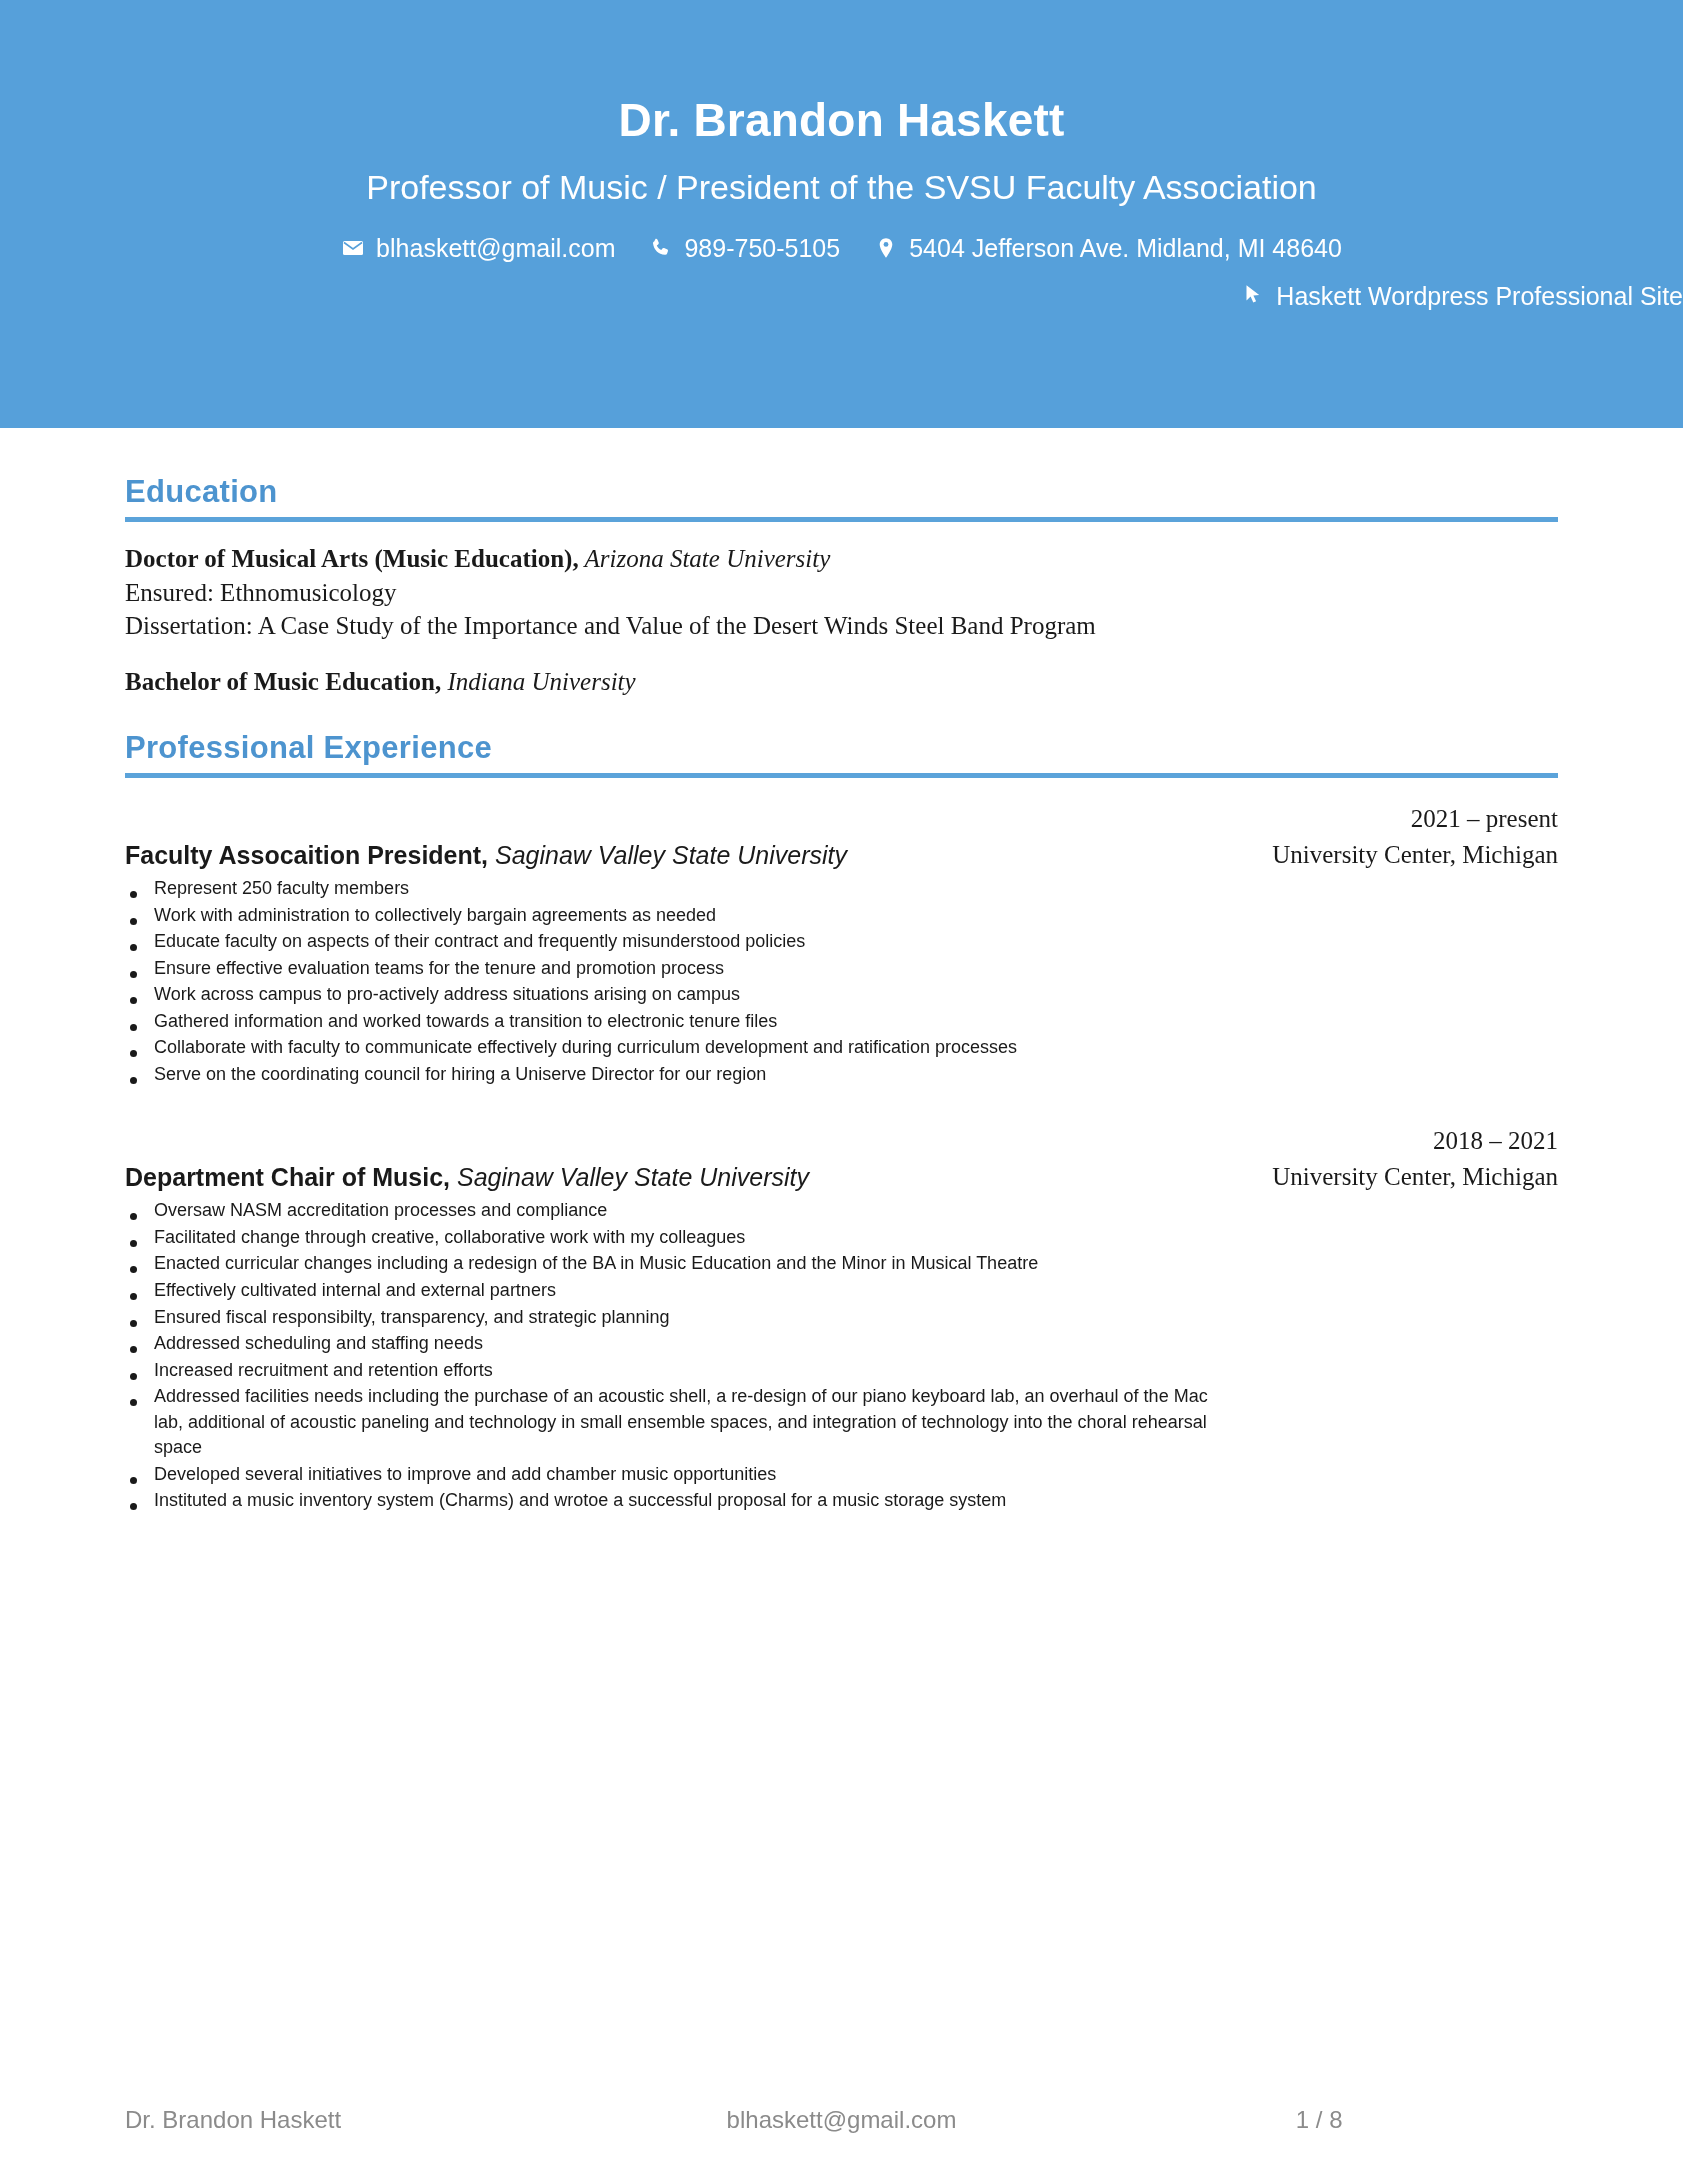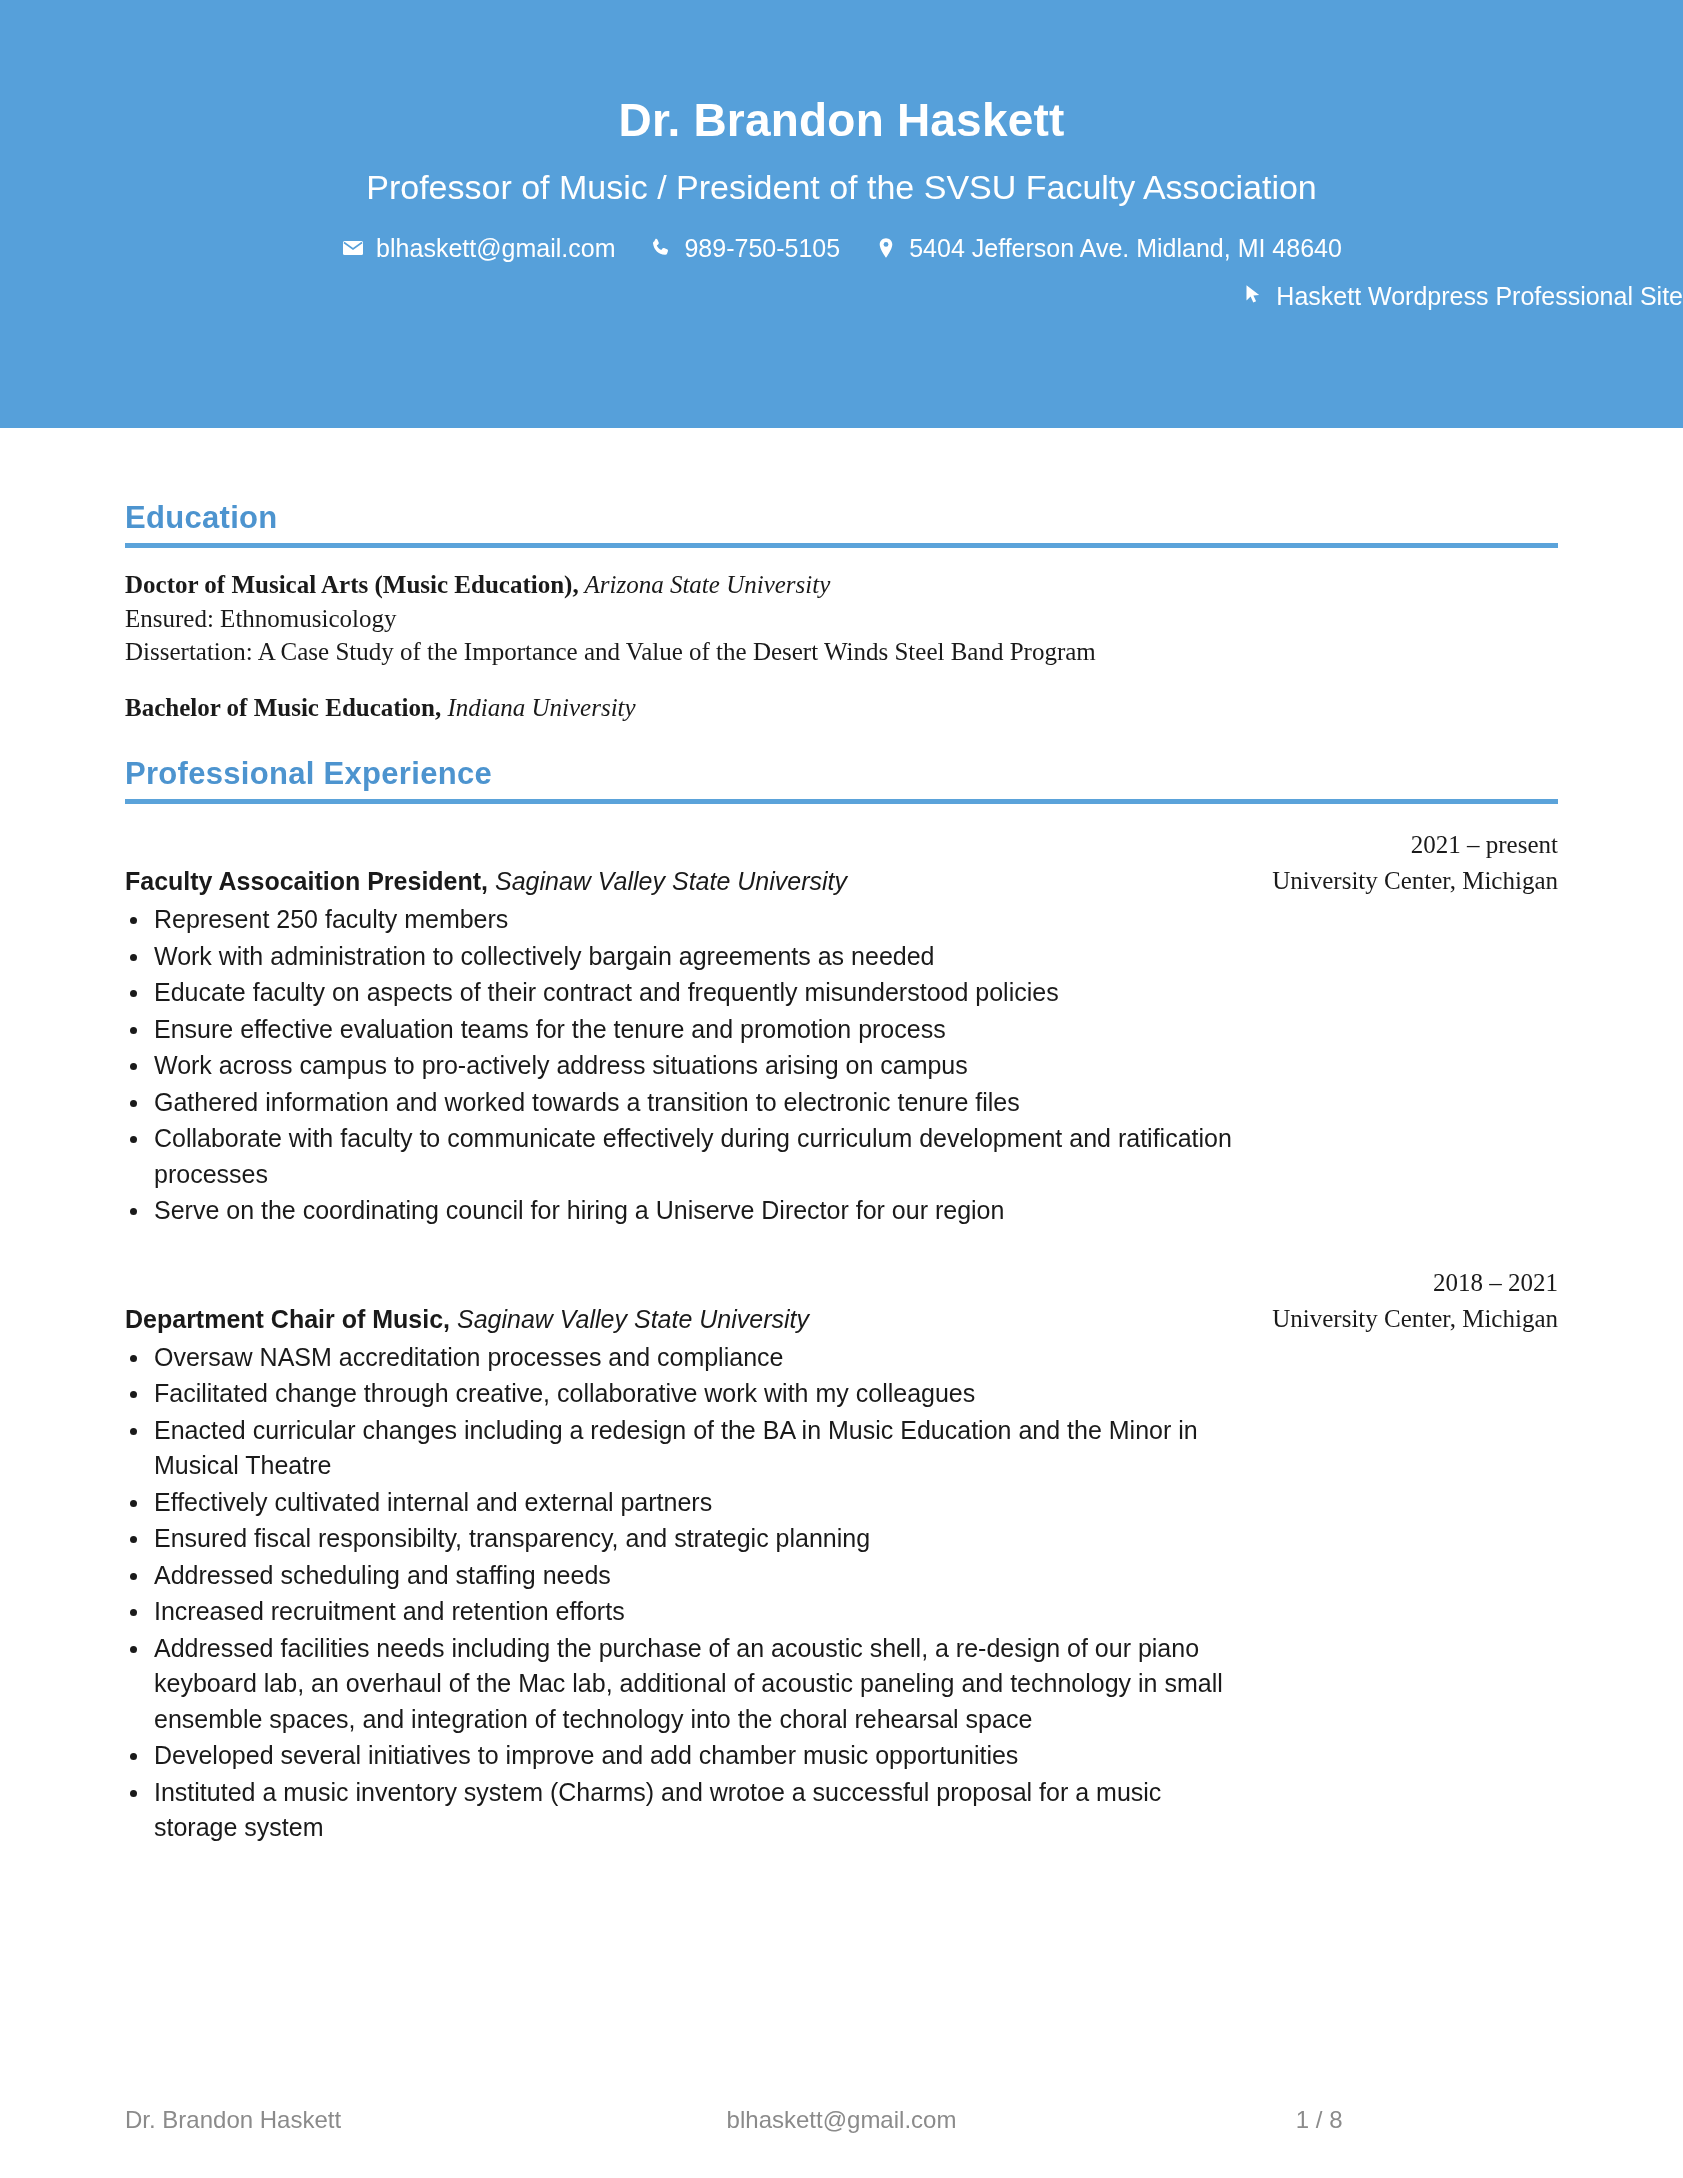--- a/index.html
+++ b/index.html
@@ -133,21 +133,21 @@
     line-height: 1.2;
     margin-bottom: 6px;
     margin-top: 40px;
   }
   ul.bullets {
     list-style: none;
     margin: 0;
     padding: 0;
   }
   ul.bullets li {
-    font-size: 25px;
+    font-size: 18px;
     line-height: 1.42;
     position: relative;
     padding-left: 29px;
     margin-bottom: 1px;
   }
   ul.bullets li::before {
     content: "";
     position: absolute;
     left: 5px;
     top: 15px;
@@ -218,21 +218,21 @@
       <svg width="24" height="24" viewBox="0 0 24 24" fill="#ffffff">
         <path d="M5.5 3.2 L5.5 18.6 L9.6 14.6 L12.3 20.6 L15.1 19.3 L12.4 13.4 L18.2 13.0 Z"></path>
       </svg>
     </span>
     <span>Haskett Wordpress Professional Site</span>
   </div>
 </div>
 
 <div class="content">
 
-  <div class="section" style="margin-top:72px;">
+  <div class="section" style="margin-top:46px;">
     <div class="section-title">Education</div>
     <div class="section-rule"></div>
 
     <div class="edu-block">
       <div class="edu-line">
         <span class="b">Doctor of Musical Arts (Music Education),</span><span class="i"> Arizona State University</span>
       </div>
       <div class="edu-line">Ensured:  Ethnomusicology</div>
       <div class="edu-line">Dissertation: A Case Study of the Importance and Value of the Desert Winds Steel Band Program</div>
     </div>

